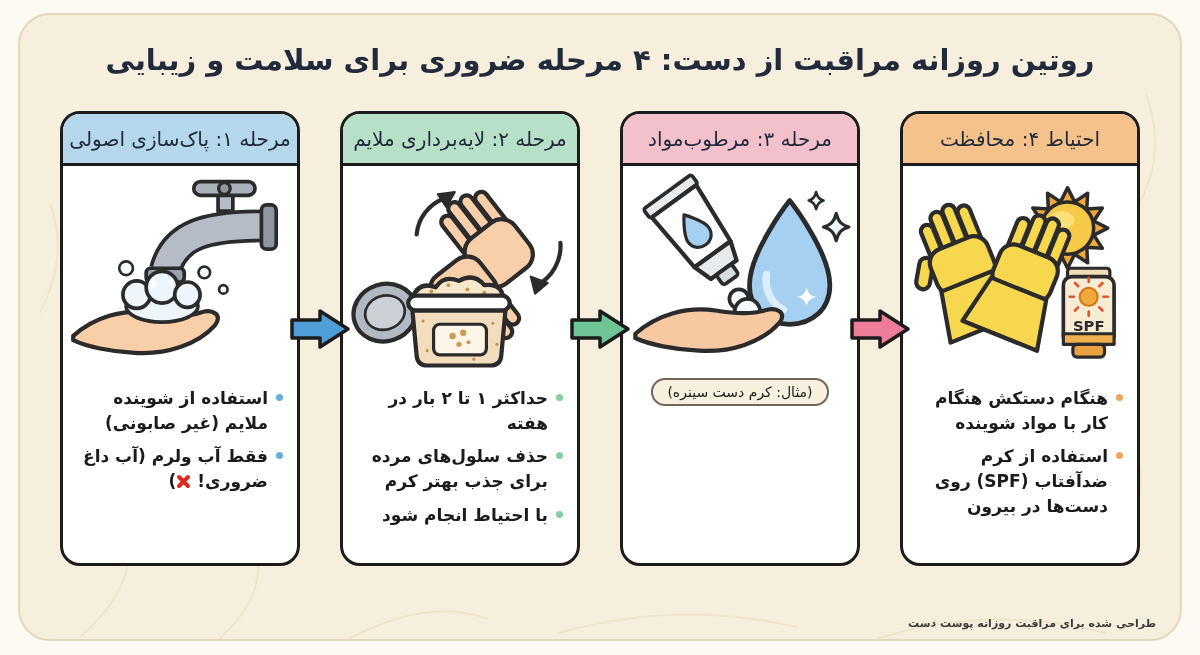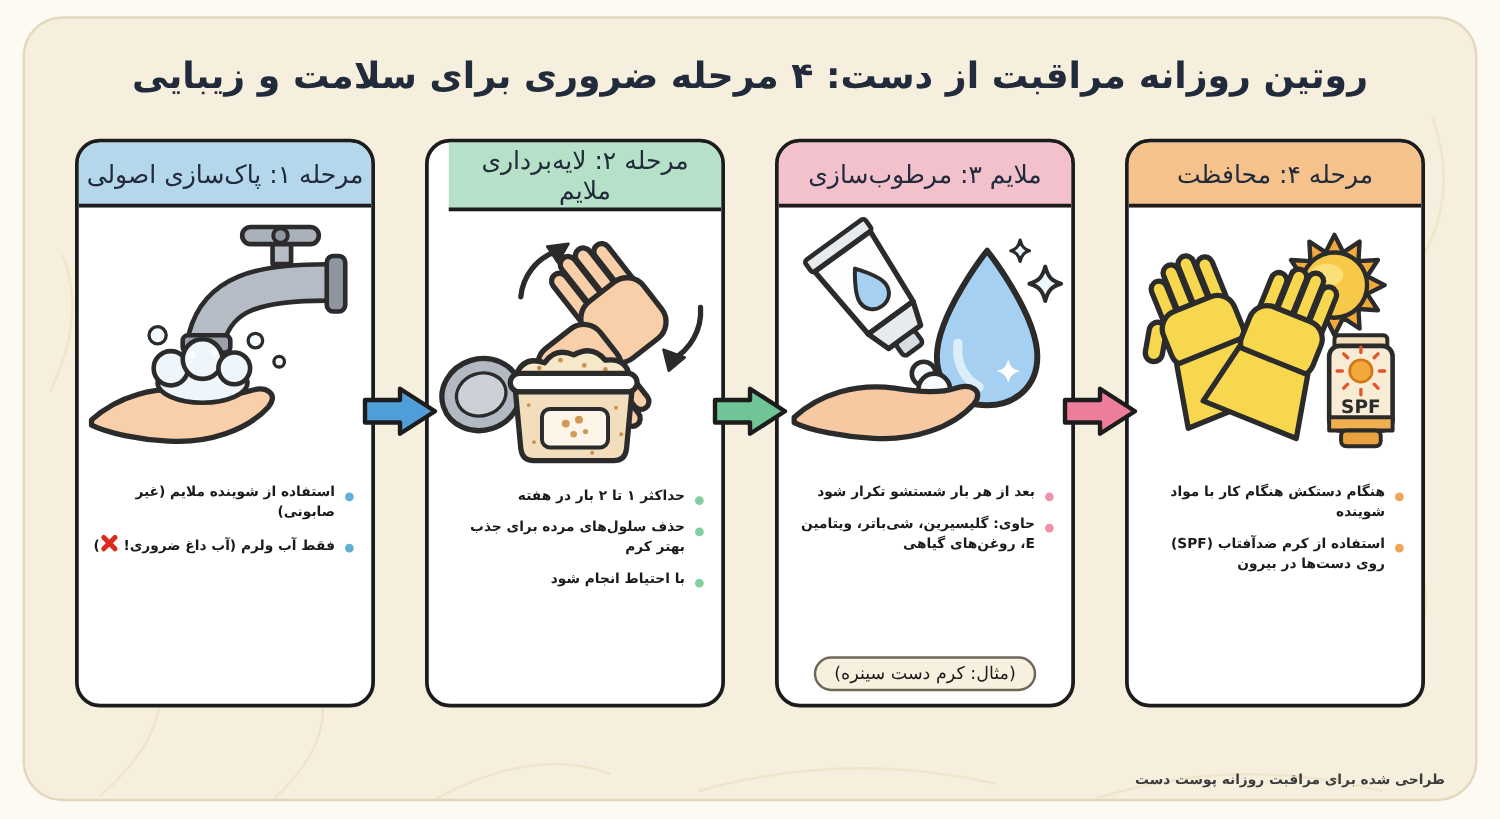--- a/index.html
+++ b/index.html
@@ -13,31 +13,31 @@
   .content{position:relative;z-index:1;width:100%;height:100%;}
   .title{direction:rtl;text-align:center;padding-top:28px;margin:0;
     font-size:29px;font-weight:bold;color:var(--header-text,#222b3c);letter-spacing:0;}
   .cards-row{position:relative;margin:34px 40px 0;height:455px;display:flex;gap:40px;}
   .card{flex:1;background:var(--card-bg,#fff);border:3px solid var(--card-border,#1c1c1c);
     border-radius:20px;box-sizing:border-box;display:flex;flex-direction:column;overflow:hidden;}
   .card-header{border-bottom:3px solid var(--card-border,#1c1c1c);
     min-height:52px;display:flex;align-items:center;justify-content:center;
     direction:rtl;text-align:center;font-size:20px;font-weight:normal;
     color:var(--header-text,#222b3c);padding:2px 6px;box-sizing:border-box;}
-  .h1{background:var(--step1-header,#b4d7eb);} .h2{background:var(--step2-header,#b6e1c8);margin-left:16px;}
+  .h1{background:var(--step1-header,#b4d7eb);} .h2{background:var(--step2-header,#b6e1c8);}
   .h3{background:var(--step3-header,#f3c1cc);} .h4{background:var(--step4-header,#f6c28c);}
   .card-illus{height:206px;flex:none;display:flex;align-items:center;justify-content:center;padding:4px 6px 0;text-align:center;}
   .card-illus svg{width:100%;height:100%;}
   .card-bullets{flex:1;direction:rtl;list-style:none;margin:10px 0 0;
     padding:0 14px 8px 10px;display:flex;flex-direction:column;gap:9px;}
   .bullet{display:flex;align-items:flex-start;gap:8px;}
   .dot{flex:none;width:7px;height:7px;border-radius:50%;margin-top:8px;}
   .d1{background:var(--step1-accent,#64aeda);} .d2{background:var(--step2-accent,#82cfa2);}
   .d3{background:var(--step3-accent,#ef92a8);} .d4{background:var(--step4-accent,#f0a55c);}
-  .btext{font-size:11px;line-height:1.45;font-weight:bold;color:var(--body-text,#1b1b1b);text-align:right;}
+  .btext{font-size:17px;line-height:1.45;font-weight:bold;color:var(--body-text,#1b1b1b);text-align:right;}
   .xmark-svg{display:inline-block;width:15px;height:15px;vertical-align:-2px;}
   .xmark-svg path{stroke:var(--forbidden-red,#dd2a1c);stroke-width:4;stroke-linecap:round;fill:none;}
   .example-pill{direction:rtl;align-self:center;margin:2px auto 10px;
     background:var(--pill-bg,#f7f0de);border:2px solid var(--pill-border,#6f675a);
     border-radius:999px;padding:4px 14px;font-size:14px;font-weight:normal;
     color:var(--body-text,#1b1b1b);width:max-content;}
   .flow-arrow{position:absolute;top:196px;width:62px;height:44px;transform:translateX(-50%);}
   .flow-arrow svg{width:100%;height:100%;overflow:visible;}
   .flow-arrow path{stroke:var(--card-border,#1c1c1c);stroke-width:3.5;stroke-linejoin:round;}
   .ar1{left:260px;} .ar1 path{fill:var(--step1-arrow,#4f9ed8);}
@@ -182,21 +182,21 @@
             <span class="btext">حذف سلول‌های مرده برای جذب بهتر کرم</span>
           </li>
           <li class="bullet">
             <span class="dot d2"></span>
             <span class="btext">با احتیاط انجام شود</span>
           </li>
         </ul>
       </div>
 
       <div class="card">
-        <div class="card-header h3">ملایم ۳: مرطوب‌سازی</div>
+        <div class="card-header h3">مرحله ۳: مرطوب‌مواد</div>
         <div class="card-illus">
           <svg viewBox="0 0 210 185">
             <g class="ill">
               <path d="M152 24 C152 24 114 72 114 104 C114 127 131 141 152 141 C173 141 190 127 190 104 C190 72 152 24 152 24 Z" fill="#a5d0f1" stroke="#2b2b2b" stroke-width="4.5"></path>
               <path d="M130 94 C128 110 136 122 146 127" fill="none" stroke="#ddeefb" stroke-width="7"></path>
               <path d="M168 106 C169.5 112 171.5 114 177 115 C171.5 116.5 169.5 118.5 168 124 C166.5 118.5 164.5 116.5 159 115 C164.5 114 166.5 112 168 106 Z" fill="#ffffff"></path>
             </g>
             <g class="ill" fill="#ecf6fd" stroke="#2b2b2b" stroke-width="3">
               <path d="M196 36 C198 44 201 47 208 49 C201 51 198 54 196 62 C194 54 191 51 184 49 C191 47 194 44 196 36 Z"></path>
               <path d="M177 16 C178.2 21 180 23 184 24 C180 25 178.2 27 177 32 C175.8 27 174 25 170 24 C174 23 175.8 21 177 16 Z" stroke-width="2.5"></path>
@@ -211,35 +211,25 @@
             <g class="ill" fill="#f7fbfe" stroke="#2b2b2b" stroke-width="3.5">
               <circle cx="104" cy="117" r="9"></circle>
               <circle cx="112" cy="129" r="12"></circle>
               <ellipse cx="112" cy="142" rx="24" ry="11"></ellipse>
             </g>
             <g class="ill">
               <path d="M6 150 C26 132 54 124 82 128 C100 131 116 132 128 128 C140 124 150 130 142 140 C126 158 96 168 66 166 C44 165 18 160 6 154 Z" fill="#f6c9a2" stroke="#2b2b2b" stroke-width="4"></path>
             </g>
           </svg>
         </div>
-        <ul class="card-bullets">
-          <li class="bullet">
-            <span class="dot d3"></span>
-            <span class="btext">بعد از هر بار شستشو تکرار شود</span>
-          </li>
-          <li class="bullet">
-            <span class="dot d3"></span>
-            <span class="btext">حاوی: گلیسیرین، شی‌باتر، ویتامین E، روغن‌های گیاهی</span>
-          </li>
-        </ul>
         <div class="example-pill">(مثال: کرم دست سینره)</div>
       </div>
 
       <div class="card">
-        <div class="card-header h4">مرحله ۴: محافظت</div>
+        <div class="card-header h4">احتیاط ۴: محافظت</div>
         <div class="card-illus">
           <svg viewBox="0 0 210 185">
             <g class="ill" transform="translate(150 50) scale(0.95)">
               <polygon points="40,0 26.1,7 34.6,20 19.1,19.1 20,34.6 7,26.1 0,40 -7,26.1 -20,34.6 -19.1,19.1 -34.6,20 -26.1,7 -40,0 -26.1,-7 -34.6,-20 -19.1,-19.1 -20,-34.6 -7,-26.1 0,-40 7,-26.1 20,-34.6 19.1,-19.1 34.6,-20 26.1,-7" fill="#f2a93c" stroke="#2b2b2b" stroke-width="3.5"></polygon>
               <circle cx="0" cy="0" r="26" fill="#f7c948" stroke="#2b2b2b" stroke-width="3.5"></circle>
               <ellipse cx="-6" cy="-8" rx="13" ry="9" fill="#fbe07a"></ellipse>
             </g>
             <g class="ill" fill="#f6d74e" stroke="#2b2b2b" stroke-width="4">
               <g transform="rotate(-22 62 105)">
                 <rect x="34" y="34" width="12" height="42" rx="6"></rect>

